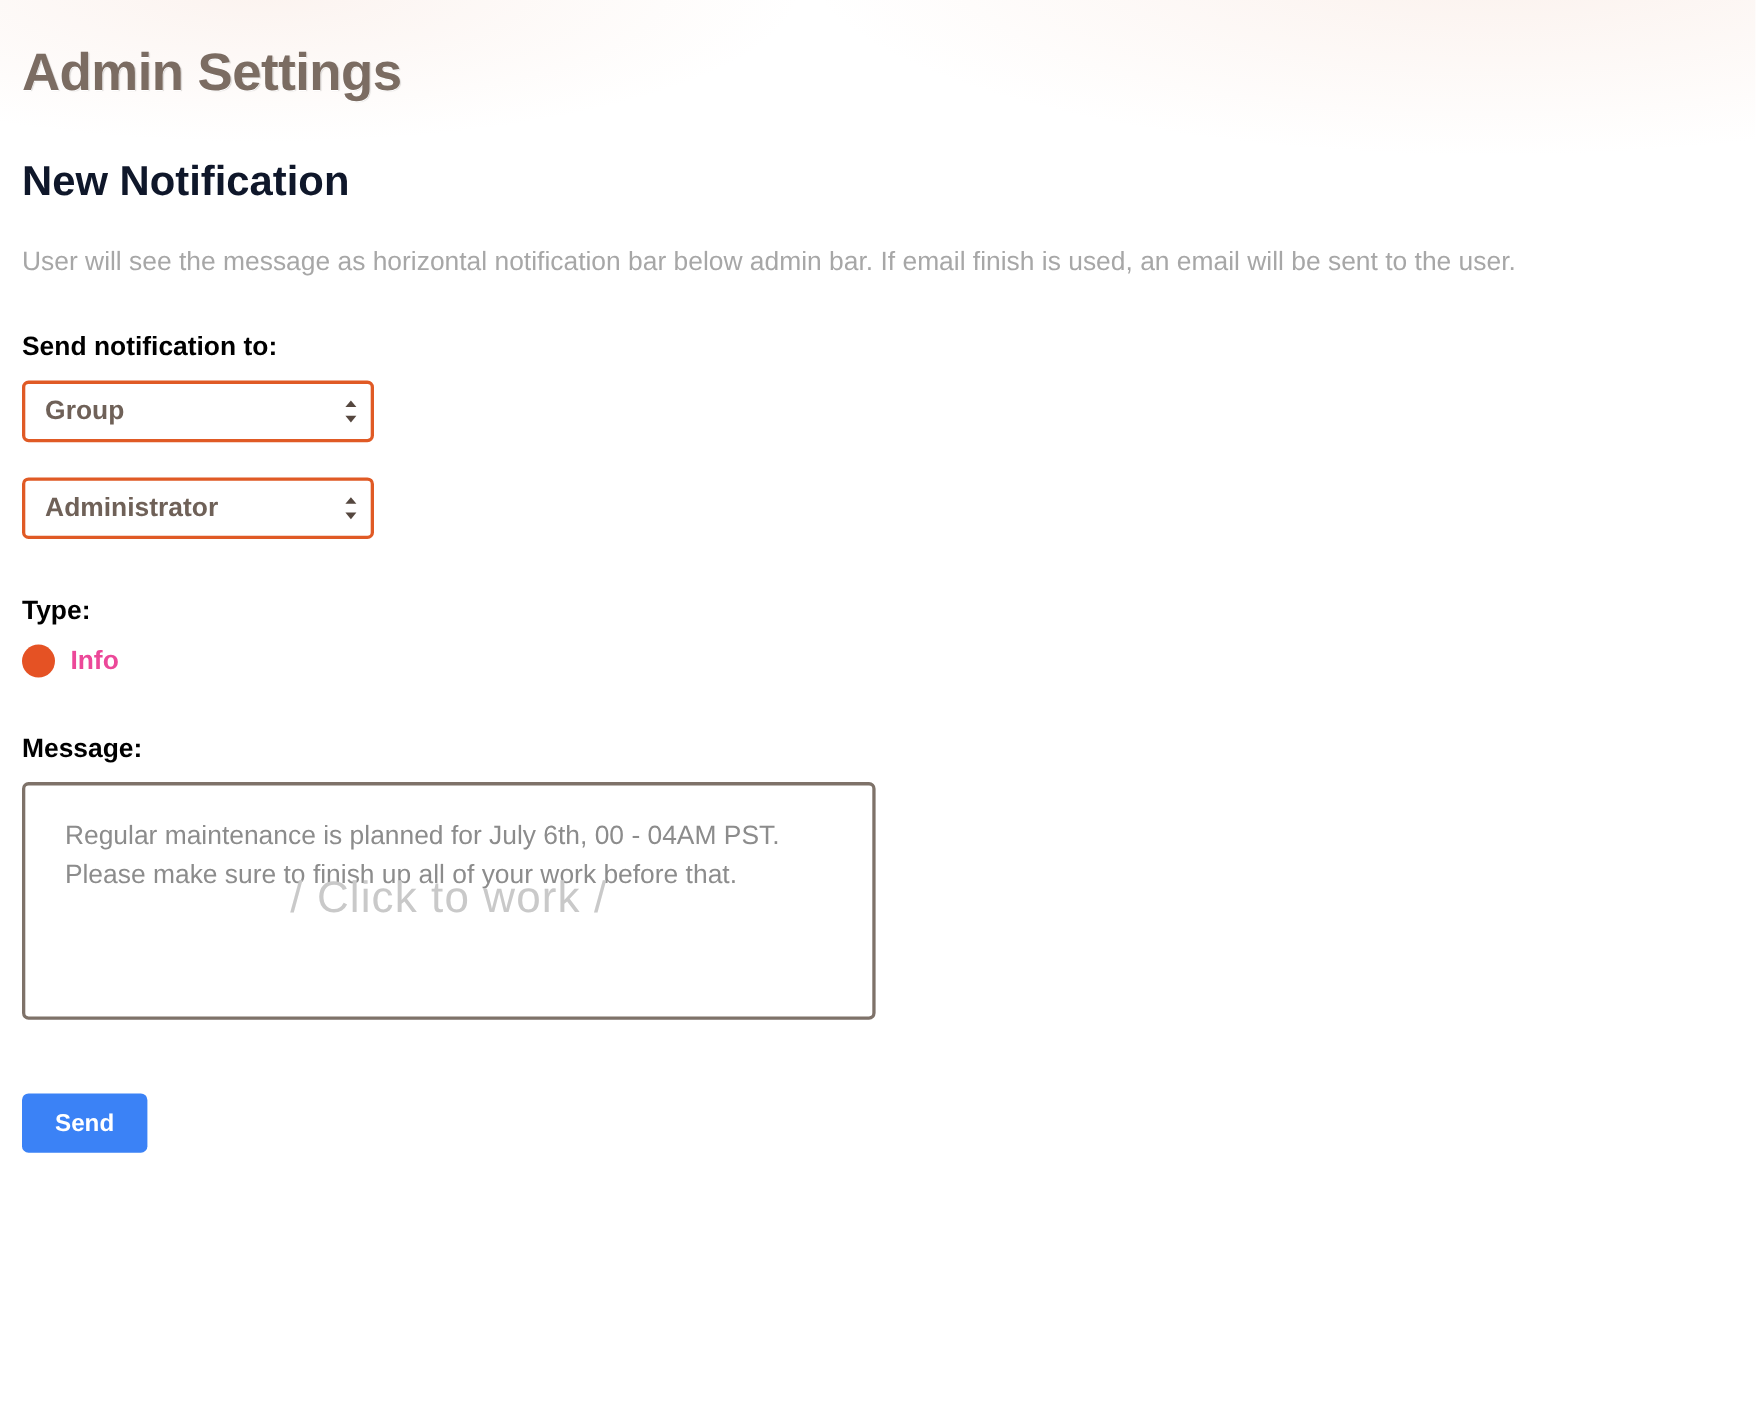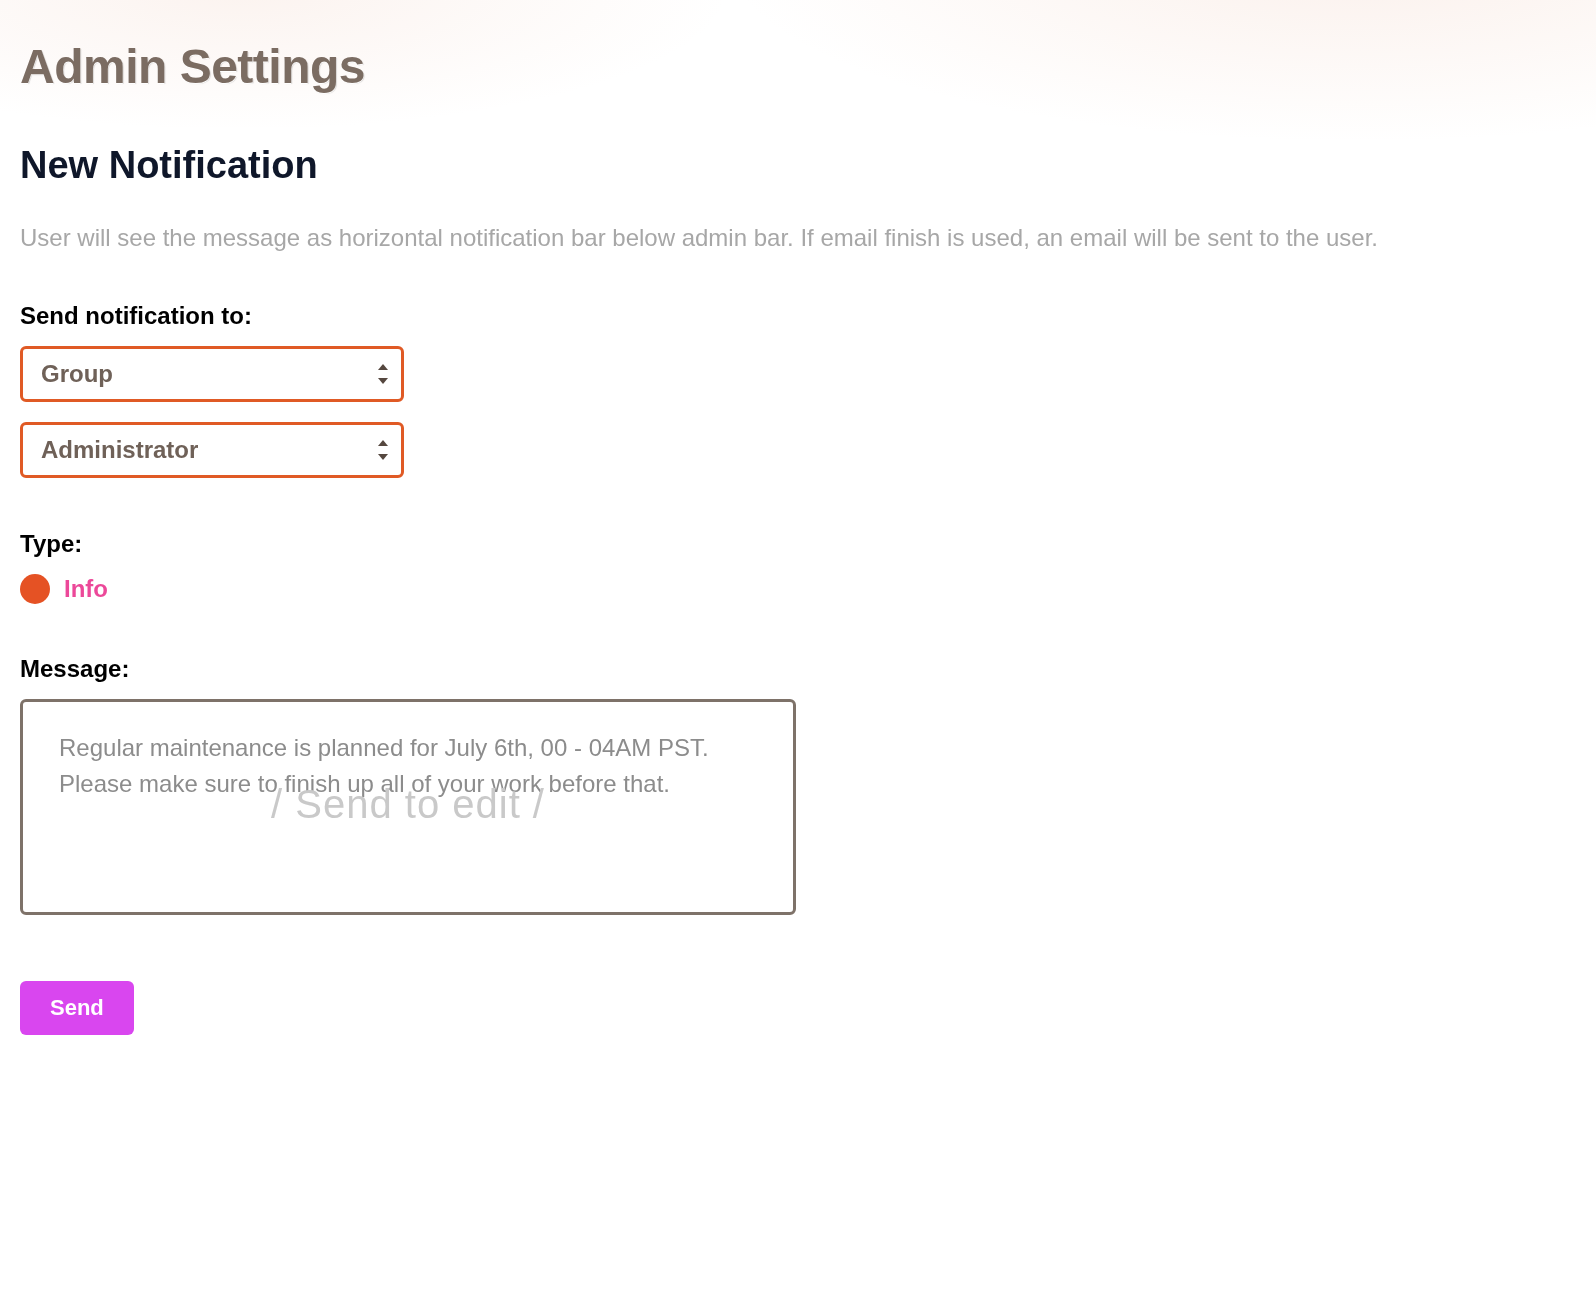--- a/index.html
+++ b/index.html
@@ -63,22 +63,22 @@
     }
     .field-label {
       font-size: 24px;
       font-weight: 700;
       color: #000000;
       margin-bottom: 16px;
       display: block;
     }
     .select-wrap {
       position: relative;
-      width: 384px;
-      margin-bottom: 20px;
+      width: 320px;
+      margin-bottom: 32px;
     }
     .select {
       width: 100%;
       height: 56px;
       border: 3px solid #e05a25;
       border-radius: 6px;
       background: #ffffff;
       padding: 0 48px 0 18px;
       font-size: 24px;
       font-weight: 700;
@@ -158,21 +158,21 @@
       font-size: 40px;
       color: #c9c9c9;
       font-weight: 400;
       pointer-events: none;
       white-space: nowrap;
       letter-spacing: 1px;
     }
 
     .send-btn {
       margin-top: 62px;
-      background: #d946ef;
+      background: #3b82f6;
       color: #ffffff;
       font-size: 22px;
       font-weight: 600;
       border: none;
       border-radius: 6px;
       padding: 14px 30px;
       cursor: pointer;
     }
   </style>
 </head>
@@ -212,19 +212,19 @@
         <span class="radio-dot checked"></span>
         <span class="radio-label">Info</span>
       </div>
 
     </div>
 
     <div class="message-block">
       <label class="field-label">Message:</label>
       <div class="textarea-wrap">
         <textarea class="textarea" style="">Regular maintenance is planned for July 6th, 00 - 04AM PST. Please make sure to finish up all of your work before that.</textarea>
-        <div class="edit-ghost">/ Send to edit /</div>
+        <div class="edit-ghost">/ Click to work /</div>
       </div>
     </div>
 
     <button class="send-btn">Send</button>
   </div>
 </div>
 
 </body></html>

